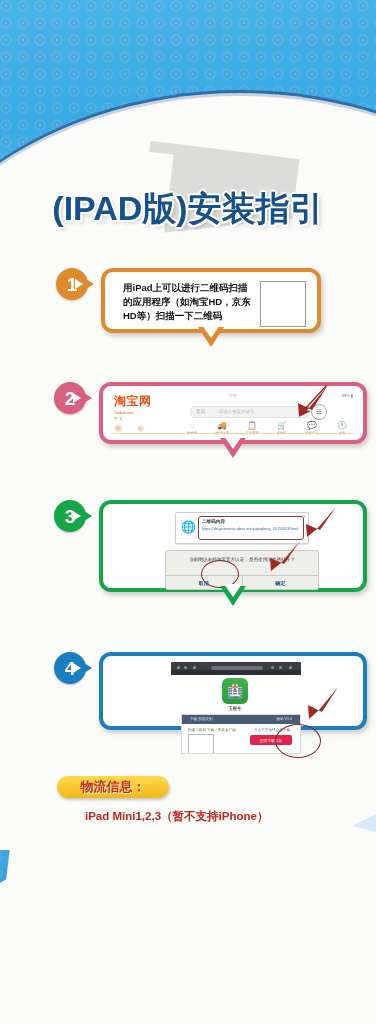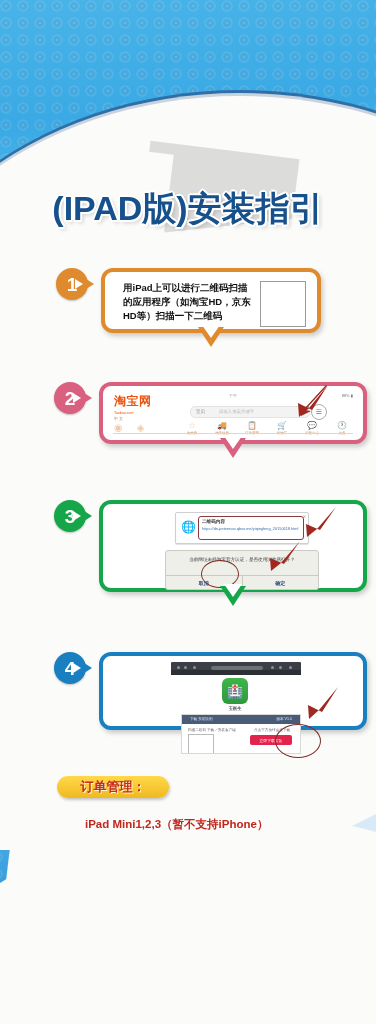--- a/index.html
+++ b/index.html
@@ -257,21 +257,21 @@
   }
   .notice-tab span{
     font-size:13px;font-weight:bold;color:#c62b1e;
     text-shadow:1px 1px 0 #fff7d0;
   }
   .notice-list{position:absolute;left:63px;top:808px;width:300px;}
   .notice-list li{
     list-style:none;font-size:11.5px;font-weight:bold;color:#c0261b;
     line-height:16px;margin:0 0 1px 0;text-indent:0;
   }
-  .notice-list li .ind{display:block;padding-left:22px;margin-top:8px;}
+  .notice-list li .ind{display:block;padding-left:22px;}
   .notice-list{padding:0;margin:0;}
 </style>
 </head>
 <body>
 
 <div class="poster">
 
   <div class="bg-base"></div>
   <div class="bg-top">
     <div class="swirl"></div>
@@ -453,21 +453,21 @@
 
         <div class="arrow" style="left:196px;top:30px;">
           <svg width="42" height="34" viewBox="0 0 42 34">
             <path d="M39 1 L20 24 L10 33 L9 19 L23 26 Z" fill="#a02820"></path>
           </svg>
         </div>
       </div>
     </div>
 
     <div class="notice-tab">
-      <span>订单管理：</span>
+      <span>物流信息：</span>
     </div>
     <ul class="notice-list">
       <li>
           <span class="ind">iPad Mini1,2,3（暂不支持iPhone）</span>
         </li>
     </ul>
 
   </div>
 </div>
 

